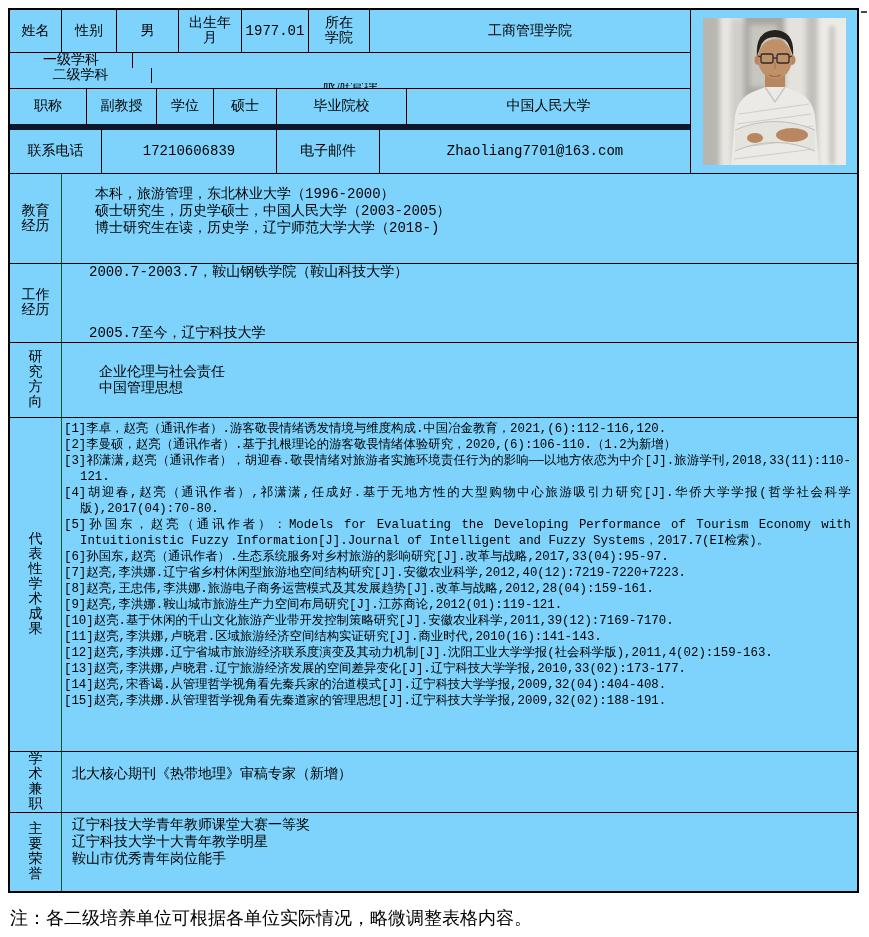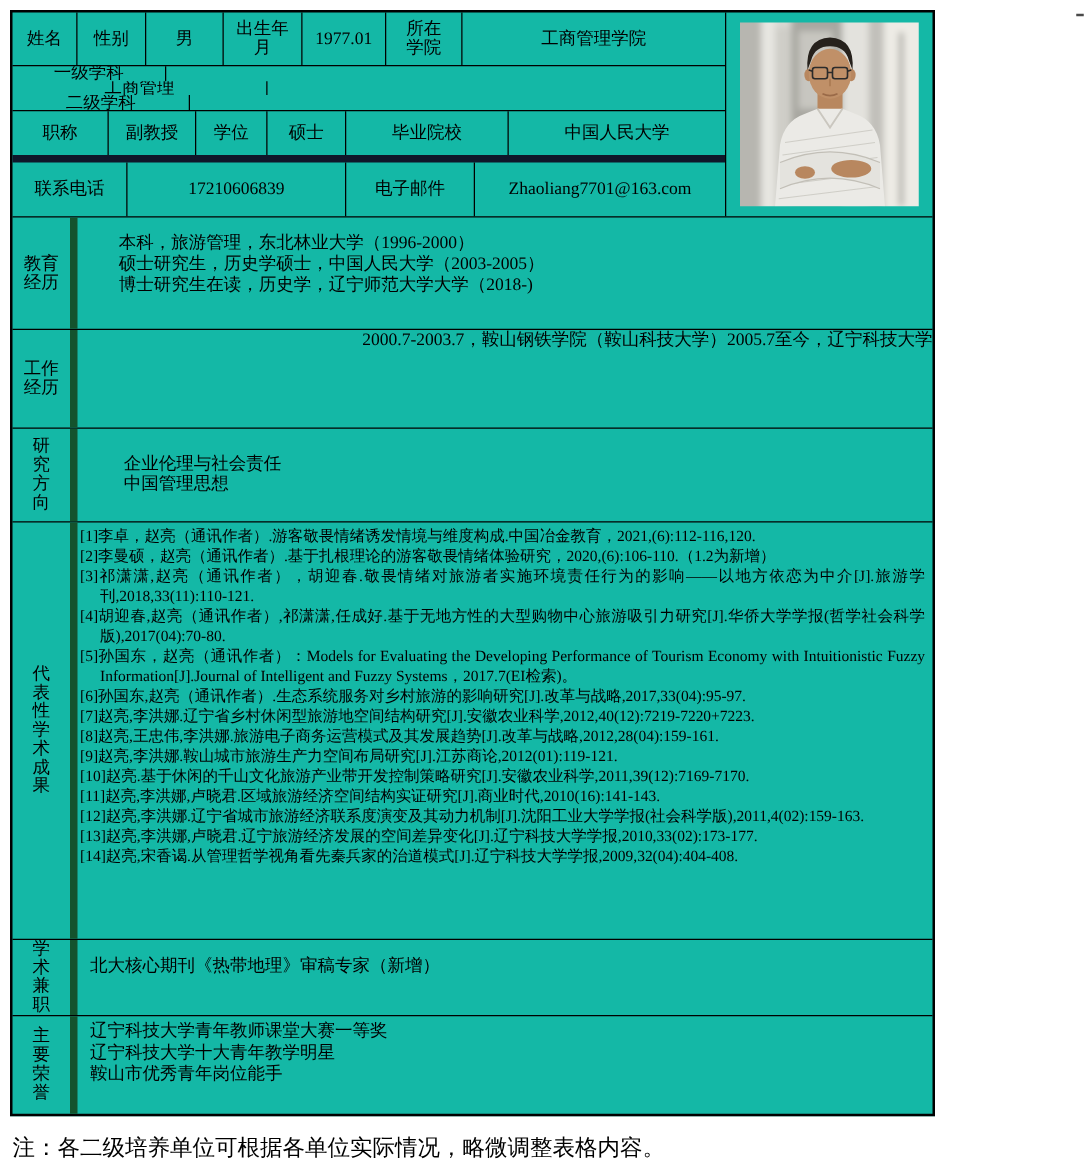--- a/index.html
+++ b/index.html
@@ -4,21 +4,21 @@
 <style>
   * { box-sizing: border-box; margin: 0; padding: 0; }
   html, body { background: #ffffff; }
   body {
     width: 869px; height: 937px;
     font-family: "Liberation Serif", "DejaVu Serif", serif;
     color: #000;
   }
   .sheet { position: relative; width: 869px; height: 937px; padding: 8px 0 0 8px; }
 
-  .tbl { width: 740px; height: 885px; border: 2px solid #000; background: #14b8a6; }
+  .tbl { width: 851px; height: 885px; border: 2px solid #000; background: #7dd3fc; font-family: Liberation Mono, monospace; }
 
   .flexrow { display: flex; }
 
   
   .cell {
     border-right: 1px solid #000;
     display: flex; align-items: center; justify-content: center;
     text-align: center; font-size: 14px; line-height: 15px;
     white-space: pre-line; overflow: hidden;
   }
@@ -34,31 +34,31 @@
   .photo-cell {
     width: 167px; height: 163px; border-left: 1px solid #000;
     display: flex; align-items: center; justify-content: center;
     padding: 8px 11px;
   }
 
   
   .srow { display: flex; border-bottom: 1px solid #000; }
   .srow.last { border-bottom: none; }
   .vlabel {
-    width: 52px; border-right: 6px solid #14532d;
+    width: 52px; border-right: 1px solid #14532d;
     display: flex; align-items: center; justify-content: center;
     text-align: right; white-space: pre-line;
     font-size: 14px; line-height: 15px;
   }
   .content { flex: 1; font-size: 14px; overflow: hidden; }
 
   .sec-edu  { height: 90px; }
   .sec-edu .content { padding: 12px 8px 0 33px; line-height: 17px; }
   .sec-work { height: 79px; }
-  .sec-work .content { display: flex; justify-content: flex-end; padding-left: 27px; line-height: 17px; }
+  .sec-work .content { display: flex; flex-direction: column; justify-content: space-between; padding-left: 27px; line-height: 17px; }
   .sec-res  { height: 75px; }
   .sec-res .content { display: flex; flex-direction: column; justify-content: center; padding-left: 37px; line-height: 16px; }
   .sec-pub  { height: 334px; }
   .sec-pub .content { padding: 3px 6px 0 2px; font-size: 12.4px; line-height: 16px; text-align: justify; }
   .pub-item { padding-left: 16px; text-indent: -16px; }
   .sec-pos  { height: 61px; }
   .sec-pos .content { padding: 14px 8px 0 10px; line-height: 16px; }
   .sec-hon  { height: 78px; }
   .sec-hon .content { padding: 4px 8px 0 10px; line-height: 17px; }
 
@@ -84,21 +84,20 @@
           <div class="cell" style="width:63px">出生年
 月</div>
           <div class="cell" style="width:67px">1977.01</div>
           <div class="cell" style="width:61px">所在
 学院</div>
           <div class="cell last">工商管理学院</div>
         </div>
 
         <div class="flexrow r2">
           <div class="cell" style="width:123px">一级学科</div>
-          <div class="cell" style="width:204px">工商管理</div>
           <div class="cell" style="width:142px">二级学科</div>
           <div class="cell last">旅游管理</div>
         </div>
 
         <div class="flexrow r3">
           <div class="cell" style="width:77px">职称</div>
           <div class="cell" style="width:70px">副教授</div>
           <div class="cell" style="width:57px">学位</div>
           <div class="cell" style="width:63px">硕士</div>
           <div class="cell" style="width:130px">毕业院校</div>
@@ -211,20 +210,21 @@
         <div class="pub-item">[5]孙国东，赵亮（通讯作者）：Models for Evaluating the Developing Performance of Tourism Economy with Intuitionistic Fuzzy Information[J].Journal of Intelligent and Fuzzy Systems，2017.7(EI检索)。</div>
         <div class="pub-item">[6]孙国东,赵亮（通讯作者）.生态系统服务对乡村旅游的影响研究[J].改革与战略,2017,33(04):95-97.</div>
         <div class="pub-item">[7]赵亮,李洪娜.辽宁省乡村休闲型旅游地空间结构研究[J].安徽农业科学,2012,40(12):7219-7220+7223.</div>
         <div class="pub-item">[8]赵亮,王忠伟,李洪娜.旅游电子商务运营模式及其发展趋势[J].改革与战略,2012,28(04):159-161.</div>
         <div class="pub-item">[9]赵亮,李洪娜.鞍山城市旅游生产力空间布局研究[J].江苏商论,2012(01):119-121.</div>
         <div class="pub-item">[10]赵亮.基于休闲的千山文化旅游产业带开发控制策略研究[J].安徽农业科学,2011,39(12):7169-7170.</div>
         <div class="pub-item">[11]赵亮,李洪娜,卢晓君.区域旅游经济空间结构实证研究[J].商业时代,2010(16):141-143.</div>
         <div class="pub-item">[12]赵亮,李洪娜.辽宁省城市旅游经济联系度演变及其动力机制[J].沈阳工业大学学报(社会科学版),2011,4(02):159-163.</div>
         <div class="pub-item">[13]赵亮,李洪娜,卢晓君.辽宁旅游经济发展的空间差异变化[J].辽宁科技大学学报,2010,33(02):173-177.</div>
         <div class="pub-item">[14]赵亮,宋香谒.从管理哲学视角看先秦兵家的治道模式[J].辽宁科技大学学报,2009,32(04):404-408.</div>
+        <div class="pub-item">[15]赵亮,李洪娜.从管理哲学视角看先秦道家的管理思想[J].辽宁科技大学学报,2009,32(02):188-191.</div>
       </div>
     </div>
 
     <div class="srow sec-pos">
       <div class="vlabel">学
 术
 兼
 职</div>
       <div class="content">
         <div>北大核心期刊《热带地理》审稿专家（新增）</div>

